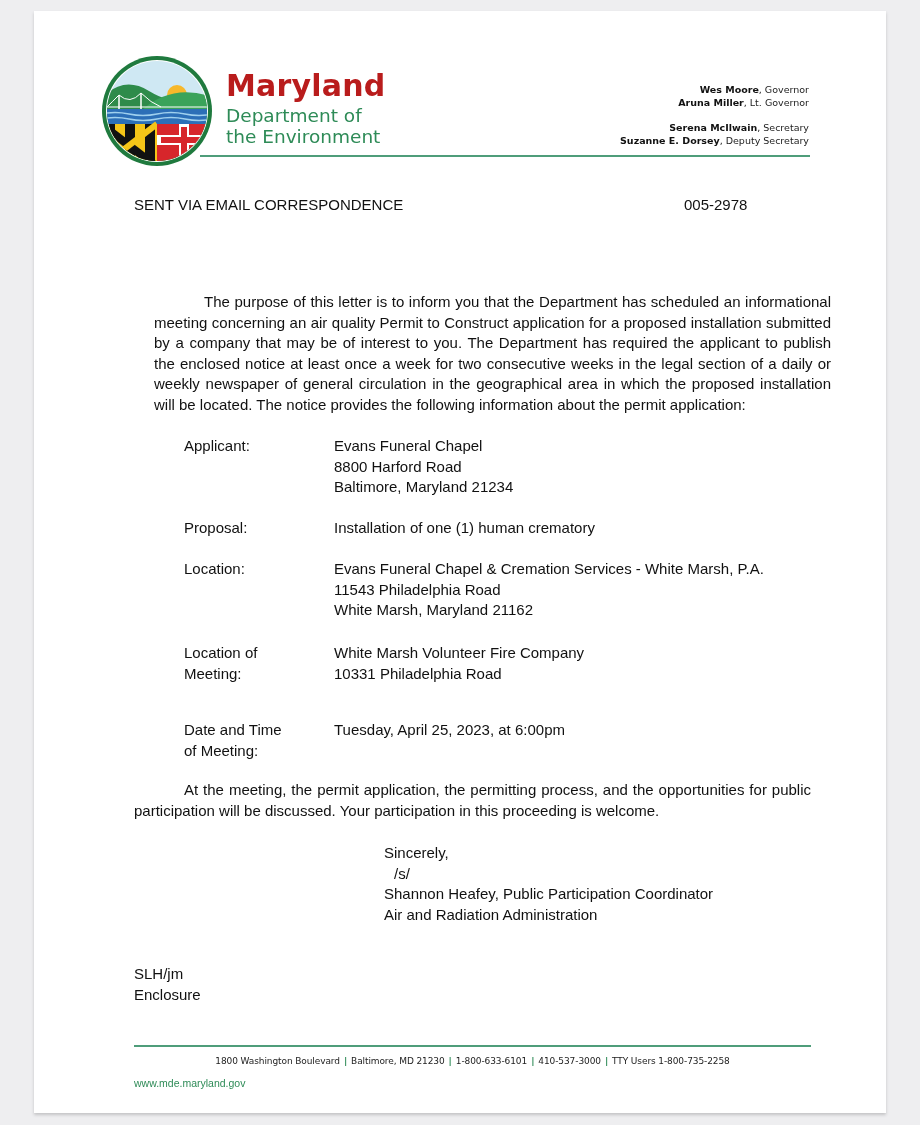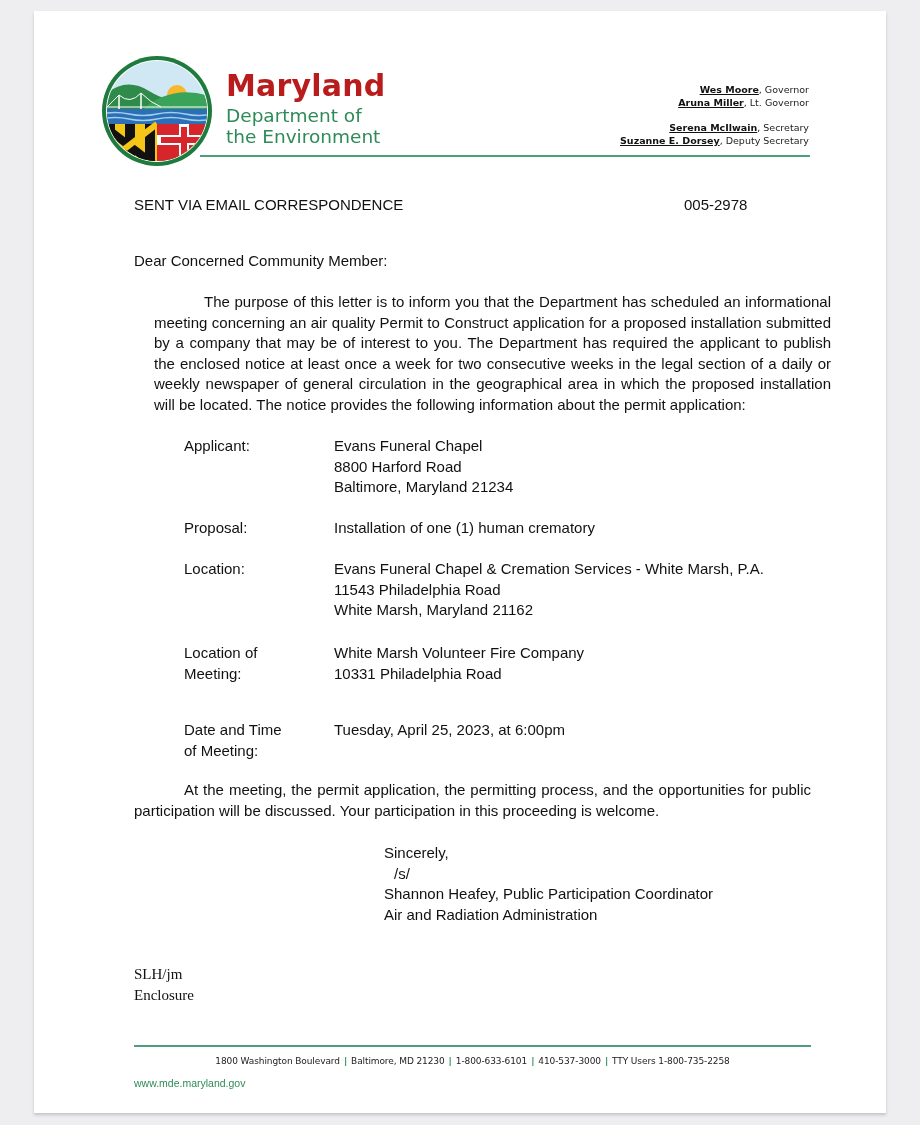--- a/index.html
+++ b/index.html
@@ -64,21 +64,21 @@
     .officials {
       position: absolute;
       right: 77px;   
       top: 72px;     
       text-align: right;
       font-family: "DejaVu Sans", sans-serif;
       font-size: 9.5px;
       line-height: 13px;
       color: #222;
     }
-    .officials .name { font-weight: bold; color: #111; text-decoration: underline; }
+    .officials .name { font-weight: bold; color: #111; }
     .officials .gap { height: 12px; }
 
     
     .txt {
       position: absolute;
       font-family: "Liberation Sans", sans-serif;
       font-size: 15px;
       line-height: 20.5px;
       color: #111;
     }
@@ -116,21 +116,20 @@
       line-height: 20.5px;
     }
     .closing .sig { padding-left: 10px; }
 
     .initials {
       position: absolute;
       left: 100px;
       top: 953px;
       font-size: 15px;
       line-height: 20.5px;
-      font-family: Liberation Serif, serif;
     }
 
     .footer-rule {
       position: absolute;
       left: 100px;
       top: 1034px;
       width: 677px;
       height: 2px;
       background: #4f9d7a;
     }
@@ -213,21 +212,20 @@
     <div><span class="name">Aruna Miller</span><span>, Lt. Governor</span></div>
     <div class="gap"></div>
     <div><span class="name">Serena McIlwain</span><span>, Secretary</span></div>
     <div><span class="name">Suzanne E. Dorsey</span><span>, Deputy Secretary</span></div>
   </div>
 
   <div class="header-rule"></div>
 
   <div class="txt sent">SENT VIA EMAIL CORRESPONDENCE</div>
   <div class="txt ref">005-2978</div>
-  <div class="txt salutation">Dear Concerned Community Member:</div>
 
   <div class="txt para para1">The purpose of this letter is to inform you that the Department has scheduled an informational meeting concerning an air quality Permit to Construct application for a proposed installation submitted by a company that may be of interest to you.  The Department has required the applicant to publish the enclosed notice at least once a week for two consecutive weeks in the legal section of a daily or weekly newspaper of general circulation in the geographical area in which the proposed installation will be located.  The notice provides the following information about the permit application:</div>
 
   <div class="field-label" style="top:425px;">
     <span class="line">Applicant:</span>
   </div>
   <div class="field-value" style="top:425px;">
     <span class="line">Evans Funeral Chapel</span>
     <span class="line">8800 Harford Road</span>
     <span class="line">Baltimore, Maryland 21234</span>

